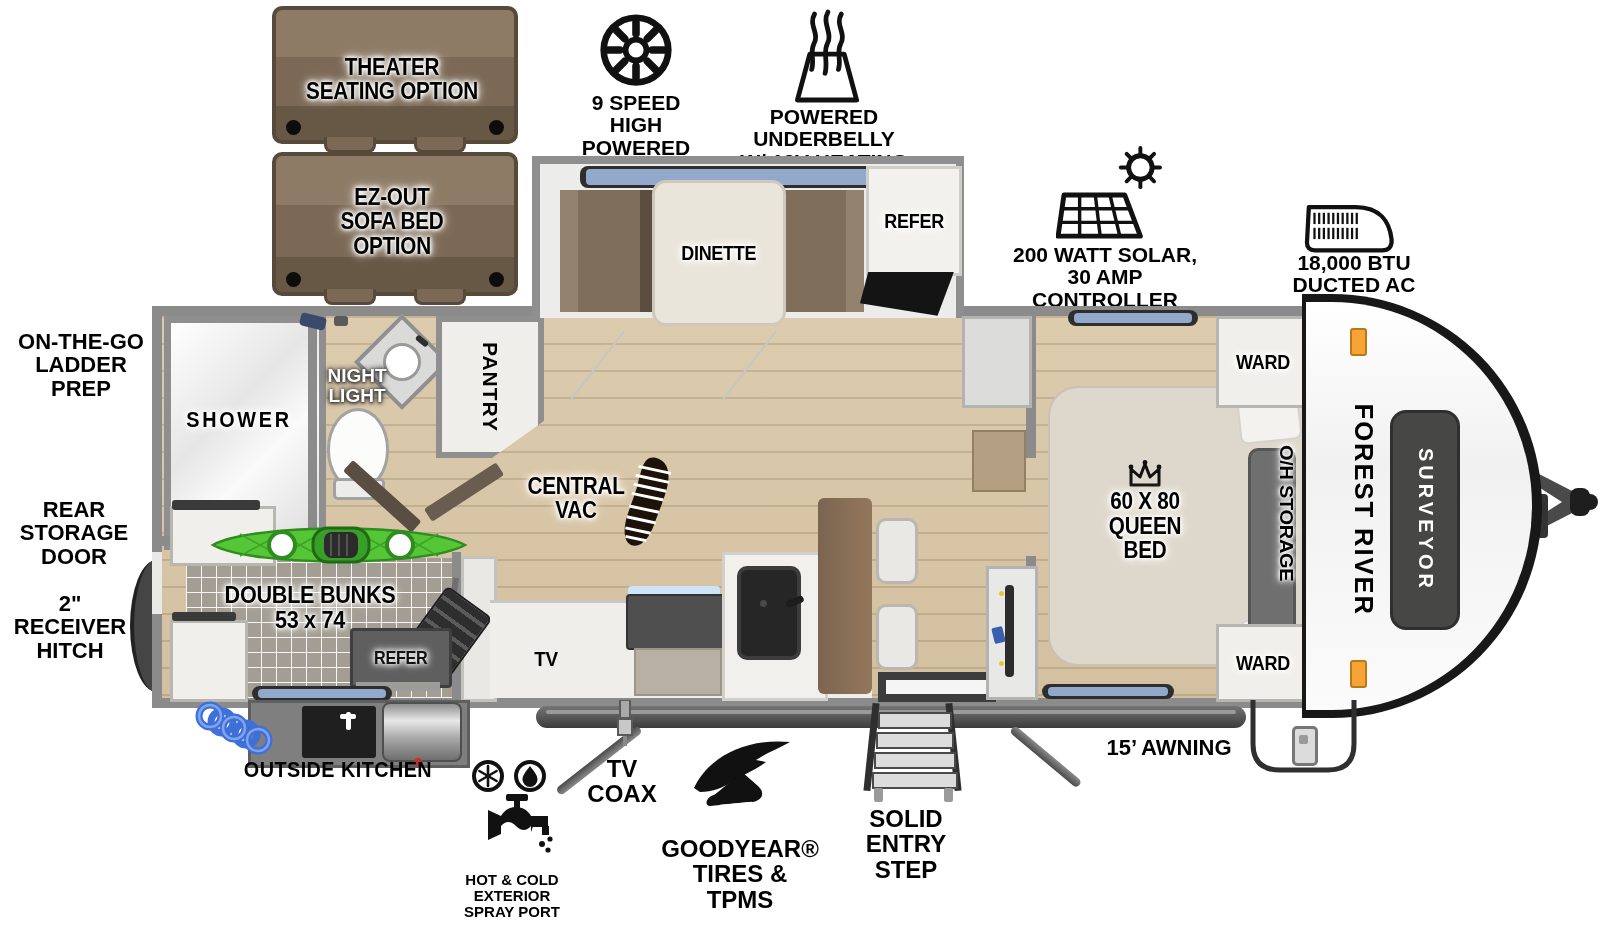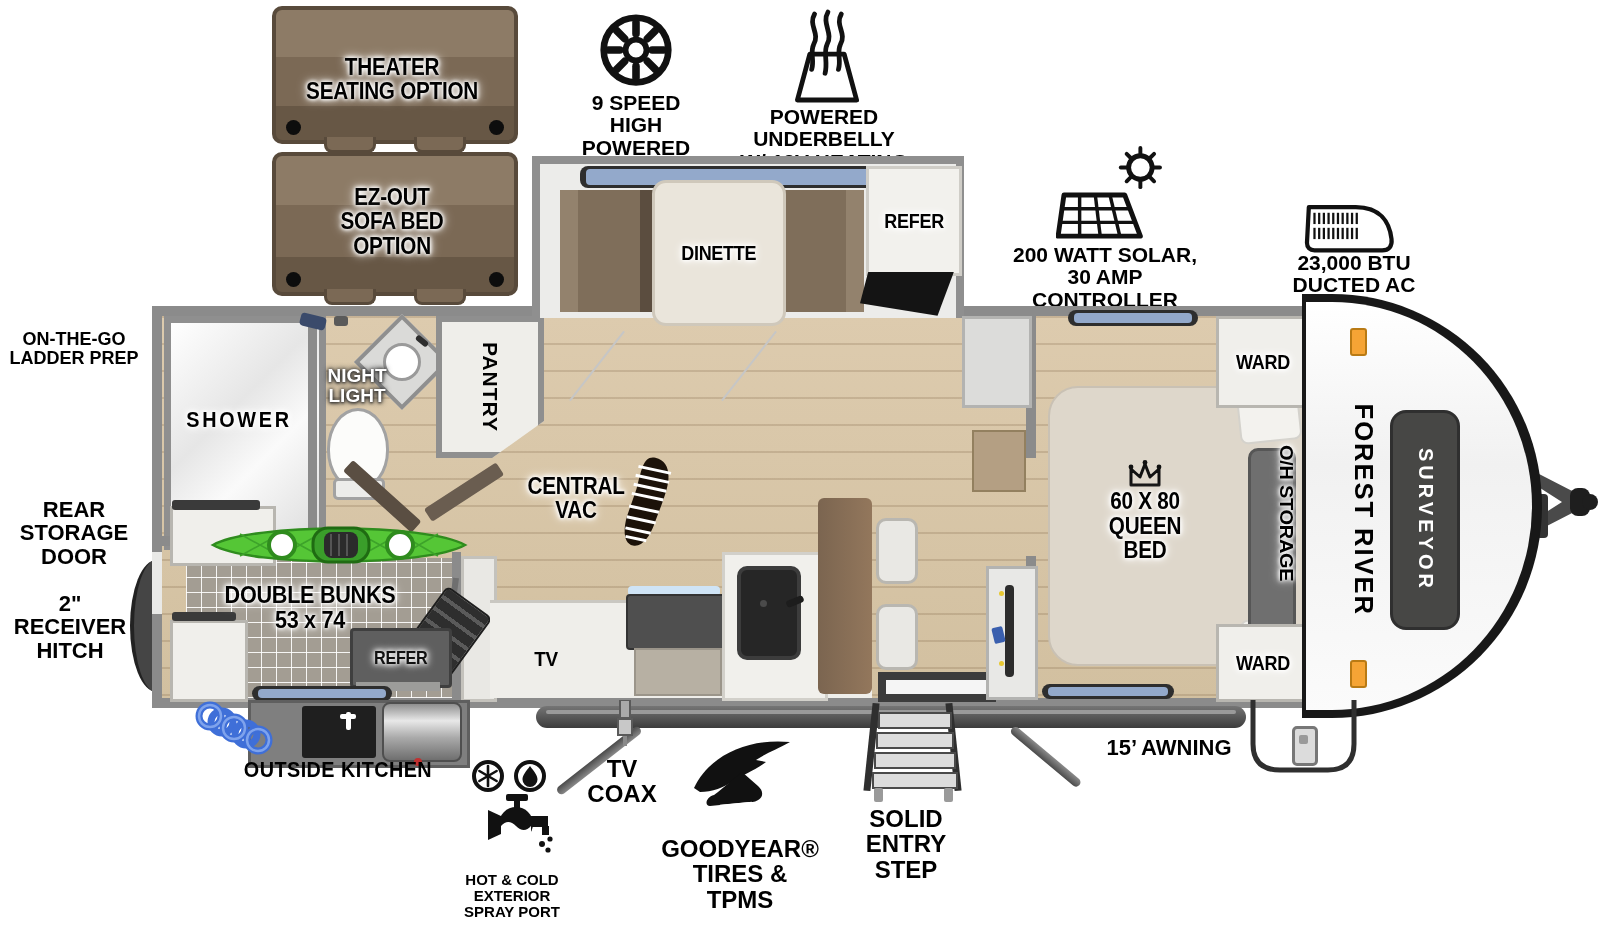--- a/index.html
+++ b/index.html
@@ -133,24 +133,24 @@
           <line x1="29" y1="36" x2="29" y2="48"></line>
         <line x1="34" y1="36" x2="34" y2="48"></line>
           <line x1="39" y1="36" x2="39" y2="48"></line>
         <line x1="44" y1="36" x2="44" y2="48"></line>
           <line x1="49" y1="36" x2="49" y2="48"></line>
         <line x1="54" y1="36" x2="54" y2="48"></line>
           <line x1="59" y1="36" x2="59" y2="48"></line>
       </g>
     </svg>
   </div>
-  <div class="lbl" style="left:1282px;top:252px;width:144px;font-size:21px;">23,000 BTU
+  <div class="lbl" style="left:1282px;top:252px;width:144px;font-size:21px;">18,000 BTU
 DUCTED AC</div>
 
-  <div class="lbl" style="left:0px;top:330px;width:148px;font-size:18px;">ON-THE-GO
+  <div class="lbl" style="left:0px;top:330px;width:148px;font-size:22px;padding-left:7px;">ON-THE-GO
 LADDER PREP</div>
   <div class="lbl" style="left:0px;top:498px;width:148px;font-size:22px;">REAR STORAGE
 DOOR</div>
   <div class="lbl" style="left:0px;top:592px;width:140px;font-size:22px;">2" RECEIVER
 HITCH</div>
 
   <div class="abs" style="left:130px;top:560px;width:34px;height:132px;background:#454545;border-radius:70% 0 0 70% / 50% 0 0 50%;border-left:4px solid #222;"></div>
 
   <div class="wall" style="left:152px;top:306px;width:1178px;height:402px;"></div>
   <div class="abs wood" style="left:162px;top:316px;width:1158px;height:382px;"></div>

